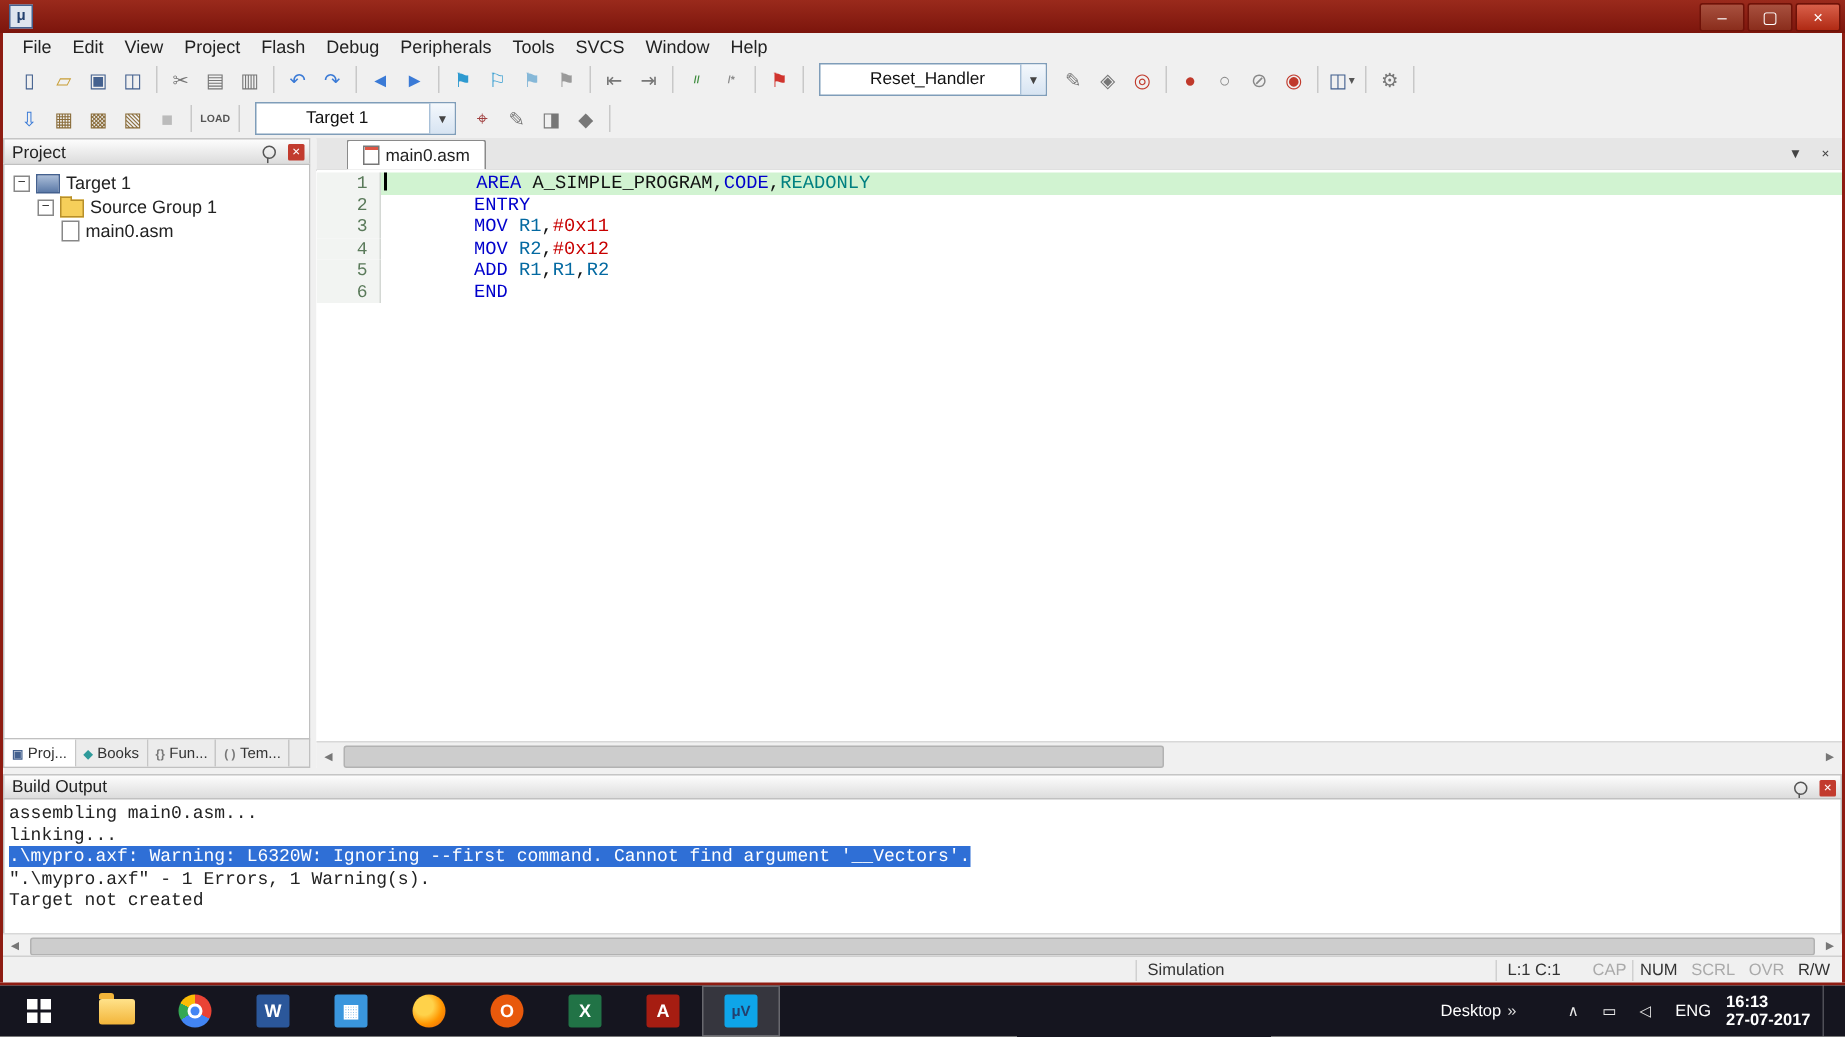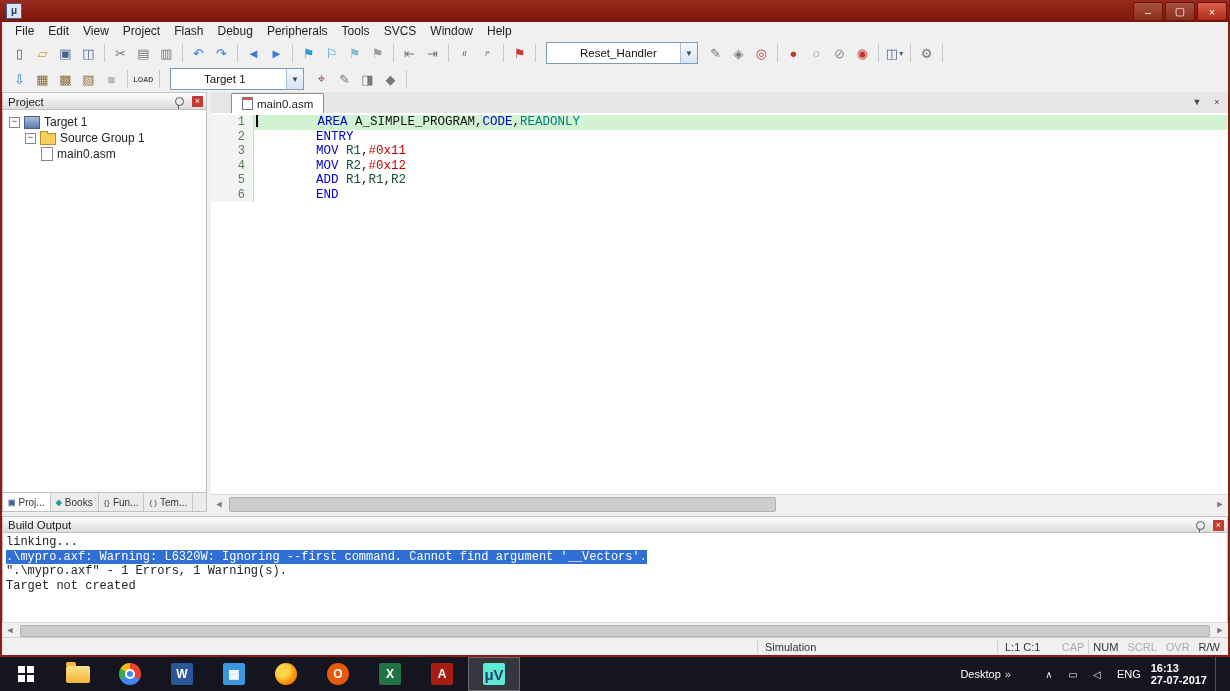--- a/index.html
+++ b/index.html
@@ -74,21 +74,21 @@
   .docbtns{position:absolute;right:4px;top:3px;display:flex;gap:6px;}
   .docbtn{width:14px;height:14px;display:flex;align-items:center;justify-content:center;font-size:9px;color:#444;}
   .code{position:absolute;top:21px;left:0;right:0;bottom:17px;background:#fff;overflow:hidden;
         font-family:"Liberation Mono",monospace;font-size:12.5px;line-height:14.5px;padding-top:2px;}
   .cl{display:flex;height:14.5px;}
   .ln{width:34px;text-align:right;padding-right:8px;color:#5a7a5a;background:#f2f4f2;
       border-right:1px solid #d4d8d4;flex:0 0 auto;font-size:12px;}
   .ct{flex:1;white-space:pre;padding-left:2px;}
   .cl.hl .ct{background:#d1f3d1;}
   .caret{display:inline-block;width:1.5px;height:12px;background:#000;vertical-align:-2px;}
-  .t-k{color:#0000cc;}.t-p{color:#111;}.t-r{color:#14532d;}.t-n{color:#c80000;}.t-d{color:#008080;}
+  .t-k{color:#0000cc;}.t-p{color:#111;}.t-r{color:#0369a1;}.t-n{color:#c80000;}.t-d{color:#008080;}
   .hscroll{position:absolute;left:0;right:0;bottom:0;height:17px;background:#f0f0f0;border-top:1px solid #d8d8d8;}
   .harrow{position:absolute;top:1px;width:16px;height:15px;display:flex;align-items:center;justify-content:center;
           color:#777;font-size:9px;background:#f0f0f0;}
   .hthumb{position:absolute;top:2px;height:13px;background:#cdcdcd;border:1px solid #b2b2b2;border-radius:2px;}
 
   
   .buildpanel{position:absolute;left:2px;right:2px;top:516px;height:121px;background:#f0f0f0;}
   .bcontent{position:absolute;top:16px;left:0;right:0;bottom:14px;background:#fff;border:1px solid #c0c0c0;
             font-family:"Liberation Mono",monospace;font-size:12px;line-height:14.5px;padding:2px 0 0 3px;overflow:hidden;}
   .bl{height:14.5px;white-space:pre;}
@@ -323,20 +323,21 @@
   </div>
 
   <div class="buildpanel">
     <div class="phdr" style="height:16px;">
       <span>Build Output</span>
       <span class="sp"></span>
       <span class="pin"></span>
       <span class="xbox">×</span>
     </div>
     <div class="bcontent" id="buildlines">
+        <div class="bl"><span class="blt">assembling main0.asm...</span></div>
         <div class="bl"><span class="blt">linking...</span></div>
         <div class="bl"><span class="blt sel">.\mypro.axf: Warning: L6320W: Ignoring --first command. Cannot find argument '__Vectors'.</span></div>
         <div class="bl"><span class="blt">".\mypro.axf" - 1 Errors, 1 Warning(s).</span></div>
         <div class="bl"><span class="blt">Target not created</span></div>
       </div>
     <div class="bscroll">
       <div class="harrow" style="left:0;">◄</div>
       <div class="hthumb" style="left:18px;right:18px;"></div>
       <div class="harrow" style="right:0;">►</div>
     </div>
@@ -384,21 +385,21 @@
       <div class="tapp">
         <div class="ic-round" style="background: rgb(232, 89, 12);">O</div>
       </div>
       <div class="tapp">
         <div class="ic-sq" style="background: rgb(33, 115, 70);">X</div>
       </div>
       <div class="tapp">
         <div class="ic-sq" style="background: rgb(166, 29, 18);">A</div>
       </div>
       <div class="tapp active">
-        <div class="ic-sq" style="background: #5eead4; color: rgb(35, 64, 110); font-size: 15px;">μV</div>
+        <div class="ic-sq" style="background: #0ea5e9; color: rgb(35, 64, 110); font-size: 10px;">μV</div>
       </div>
       <div class="tray">
       <span class="dlbl">Desktop</span>
       <span class="chev">»</span>
       <span id="trayicons" style="display:flex;align-items:center;">
           <span class="trayic">∧</span>
           <span class="trayic">▭</span>
           <span class="trayic">◁</span>
         </span>
       <span class="lang">ENG</span>

